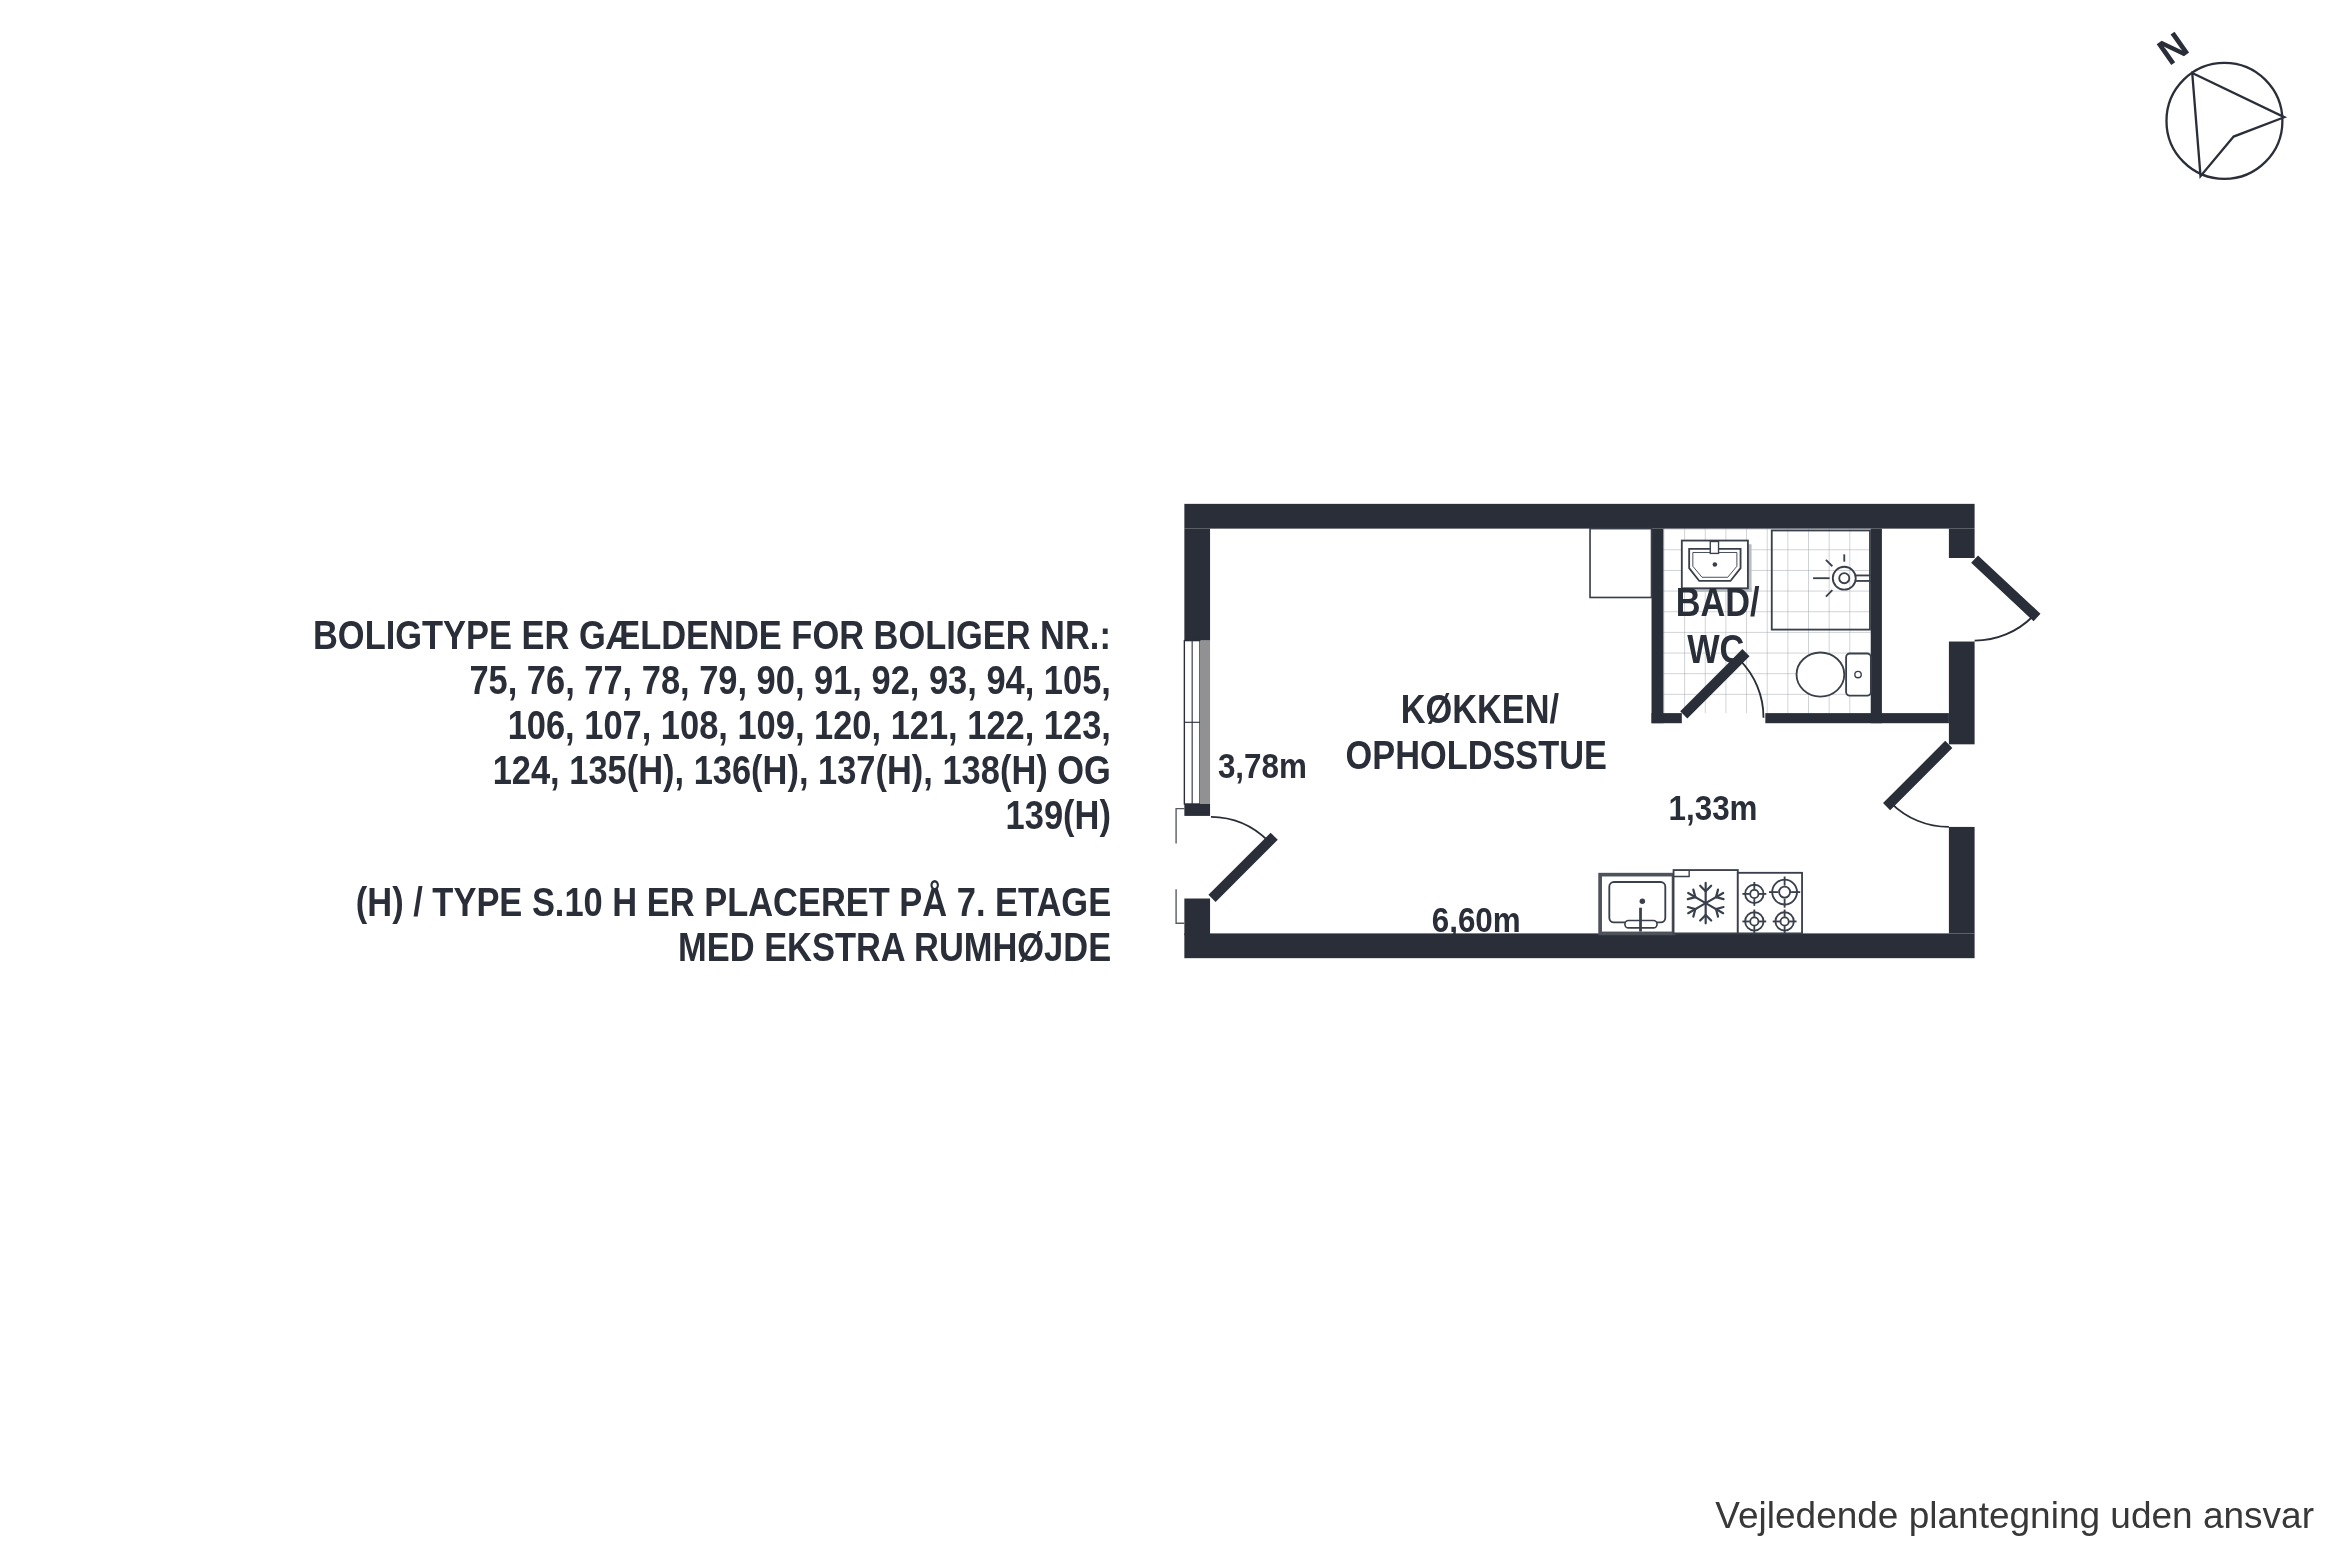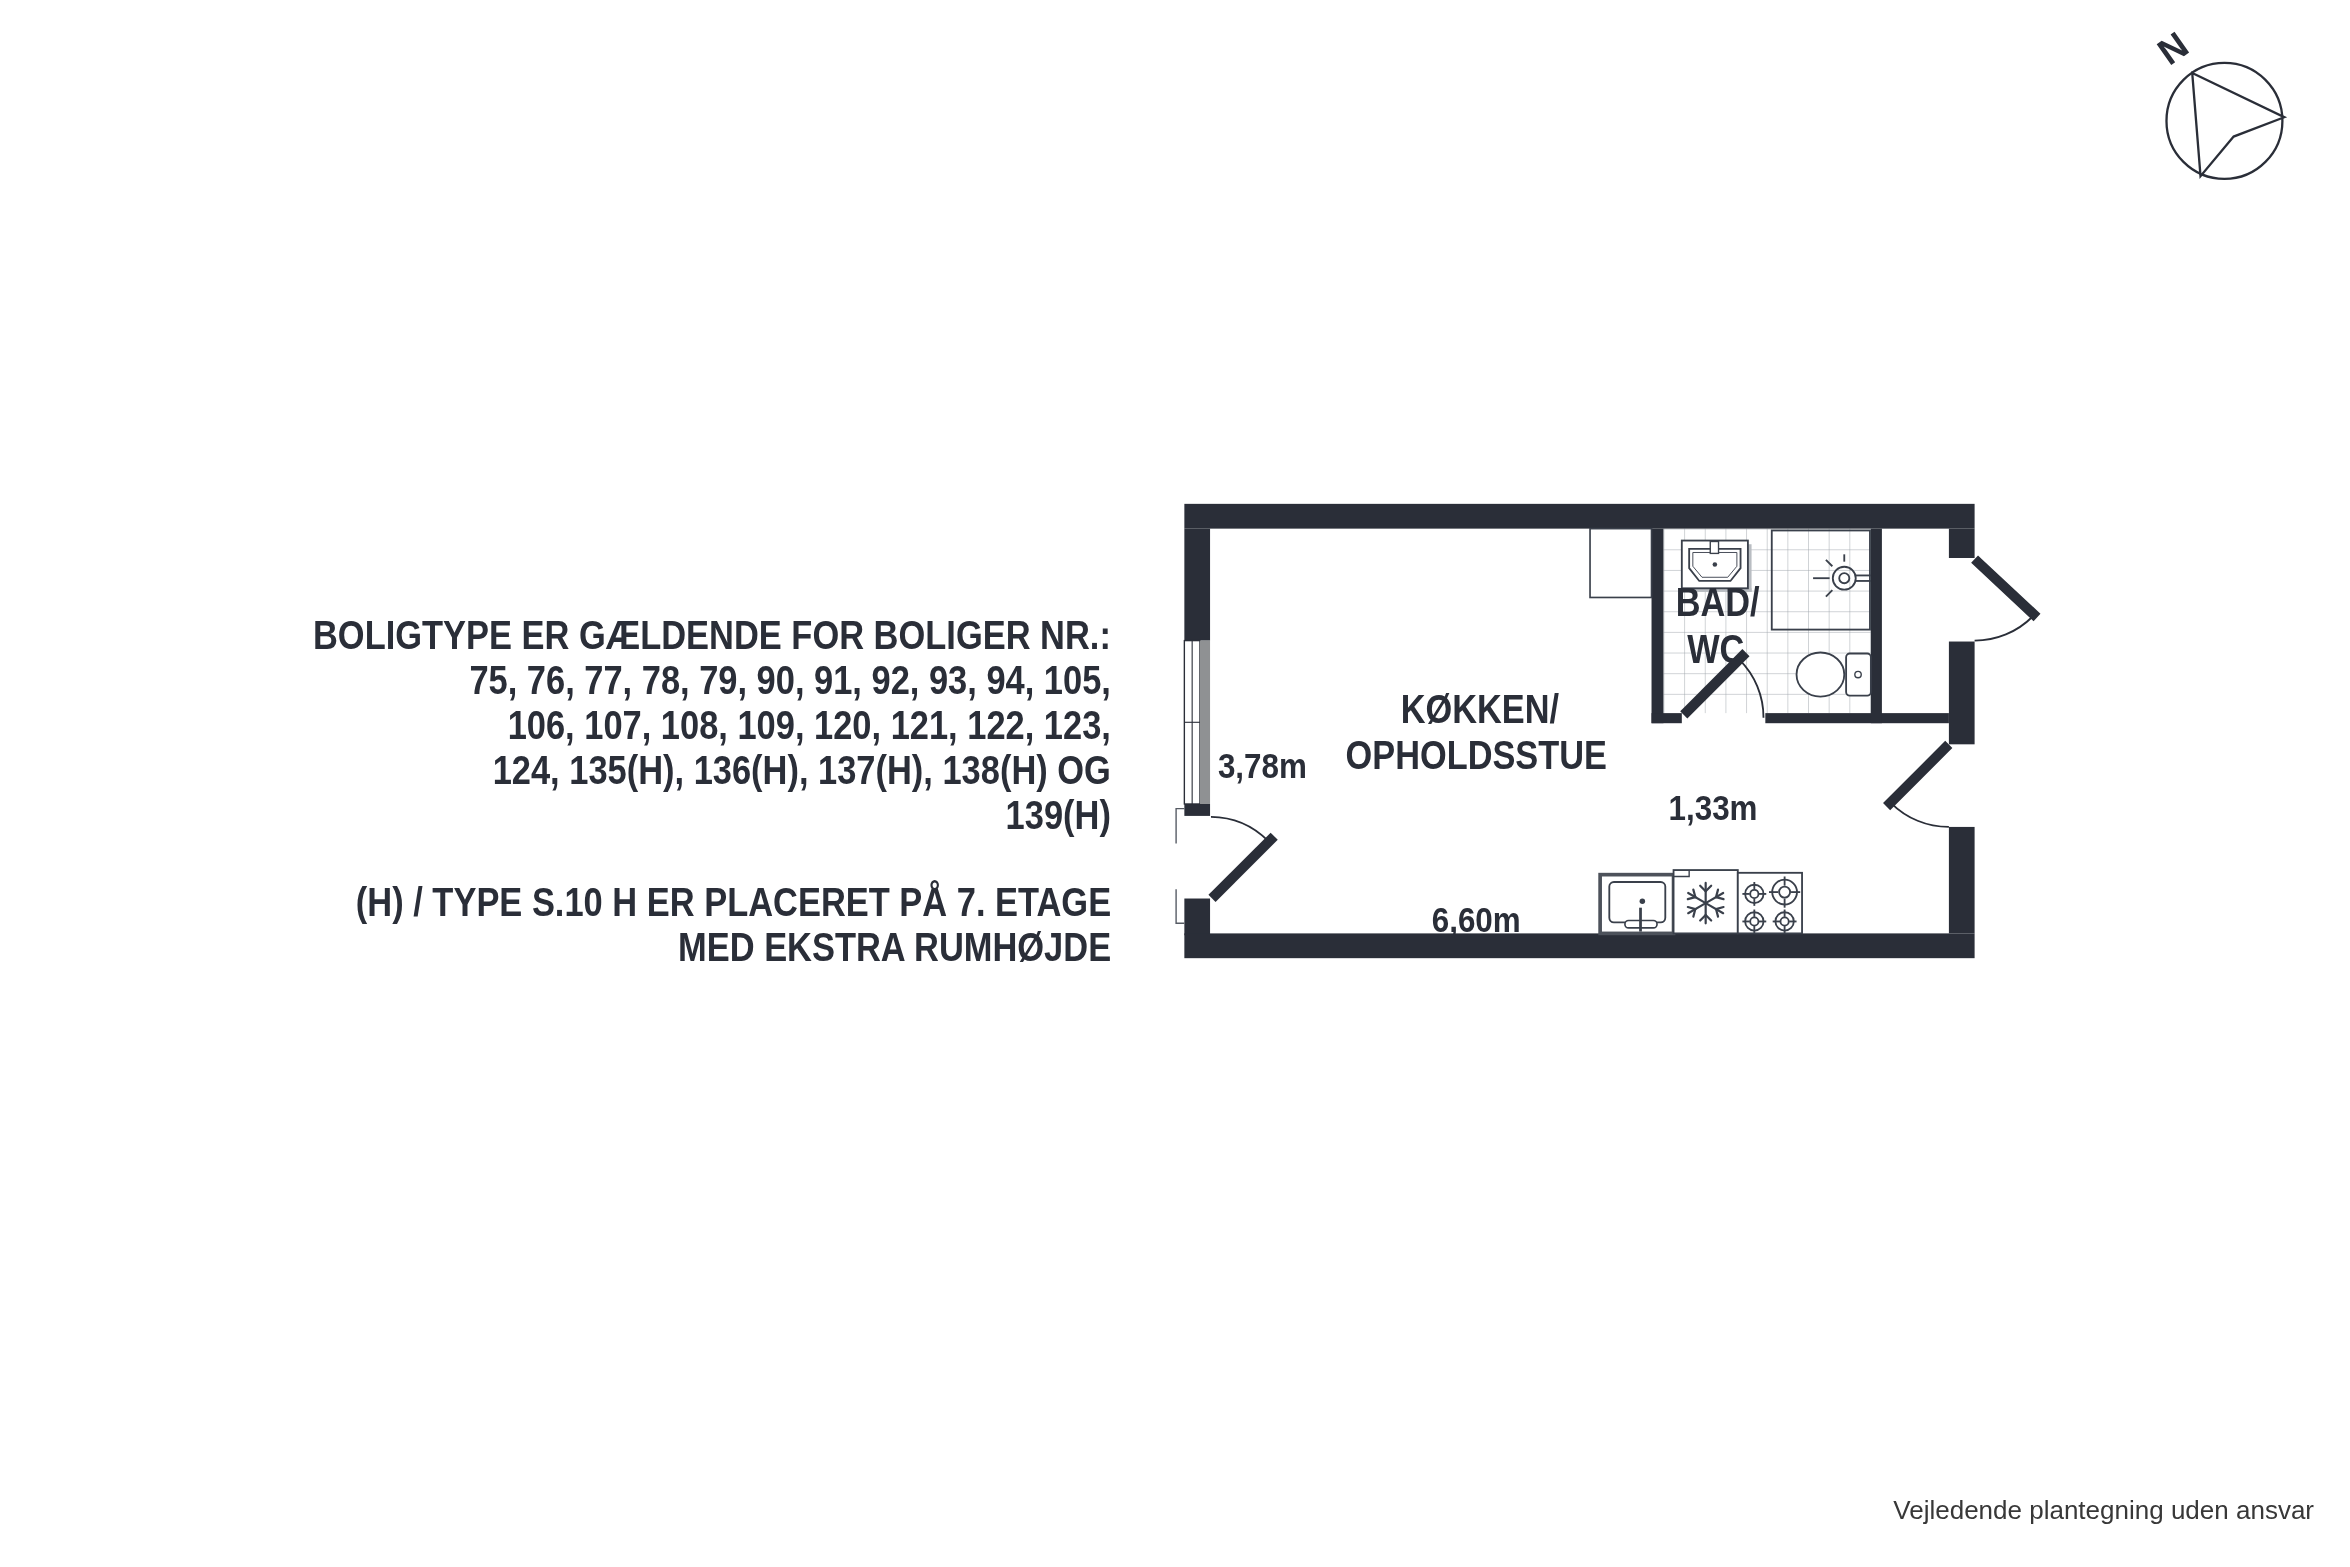--- a/index.html
+++ b/index.html
@@ -42,21 +42,21 @@
     line-height: 45px;
     transform: scaleX(0.84);
     transform-origin: 100% 0;
     white-space: nowrap;
   }
   .footer-note {
     position: absolute;
     right: 37px;
     top: 1495px;
     color: #383838;
-    font-size: 26px;
+    font-size: 37px;
     font-weight: 400;
     white-space: nowrap;
   }
   .compass-n {
     position: absolute;
     left: 2160px;
     top: 27.5px;
     color: #2A2E38;
     font-size: 37px;
     font-weight: 700;

